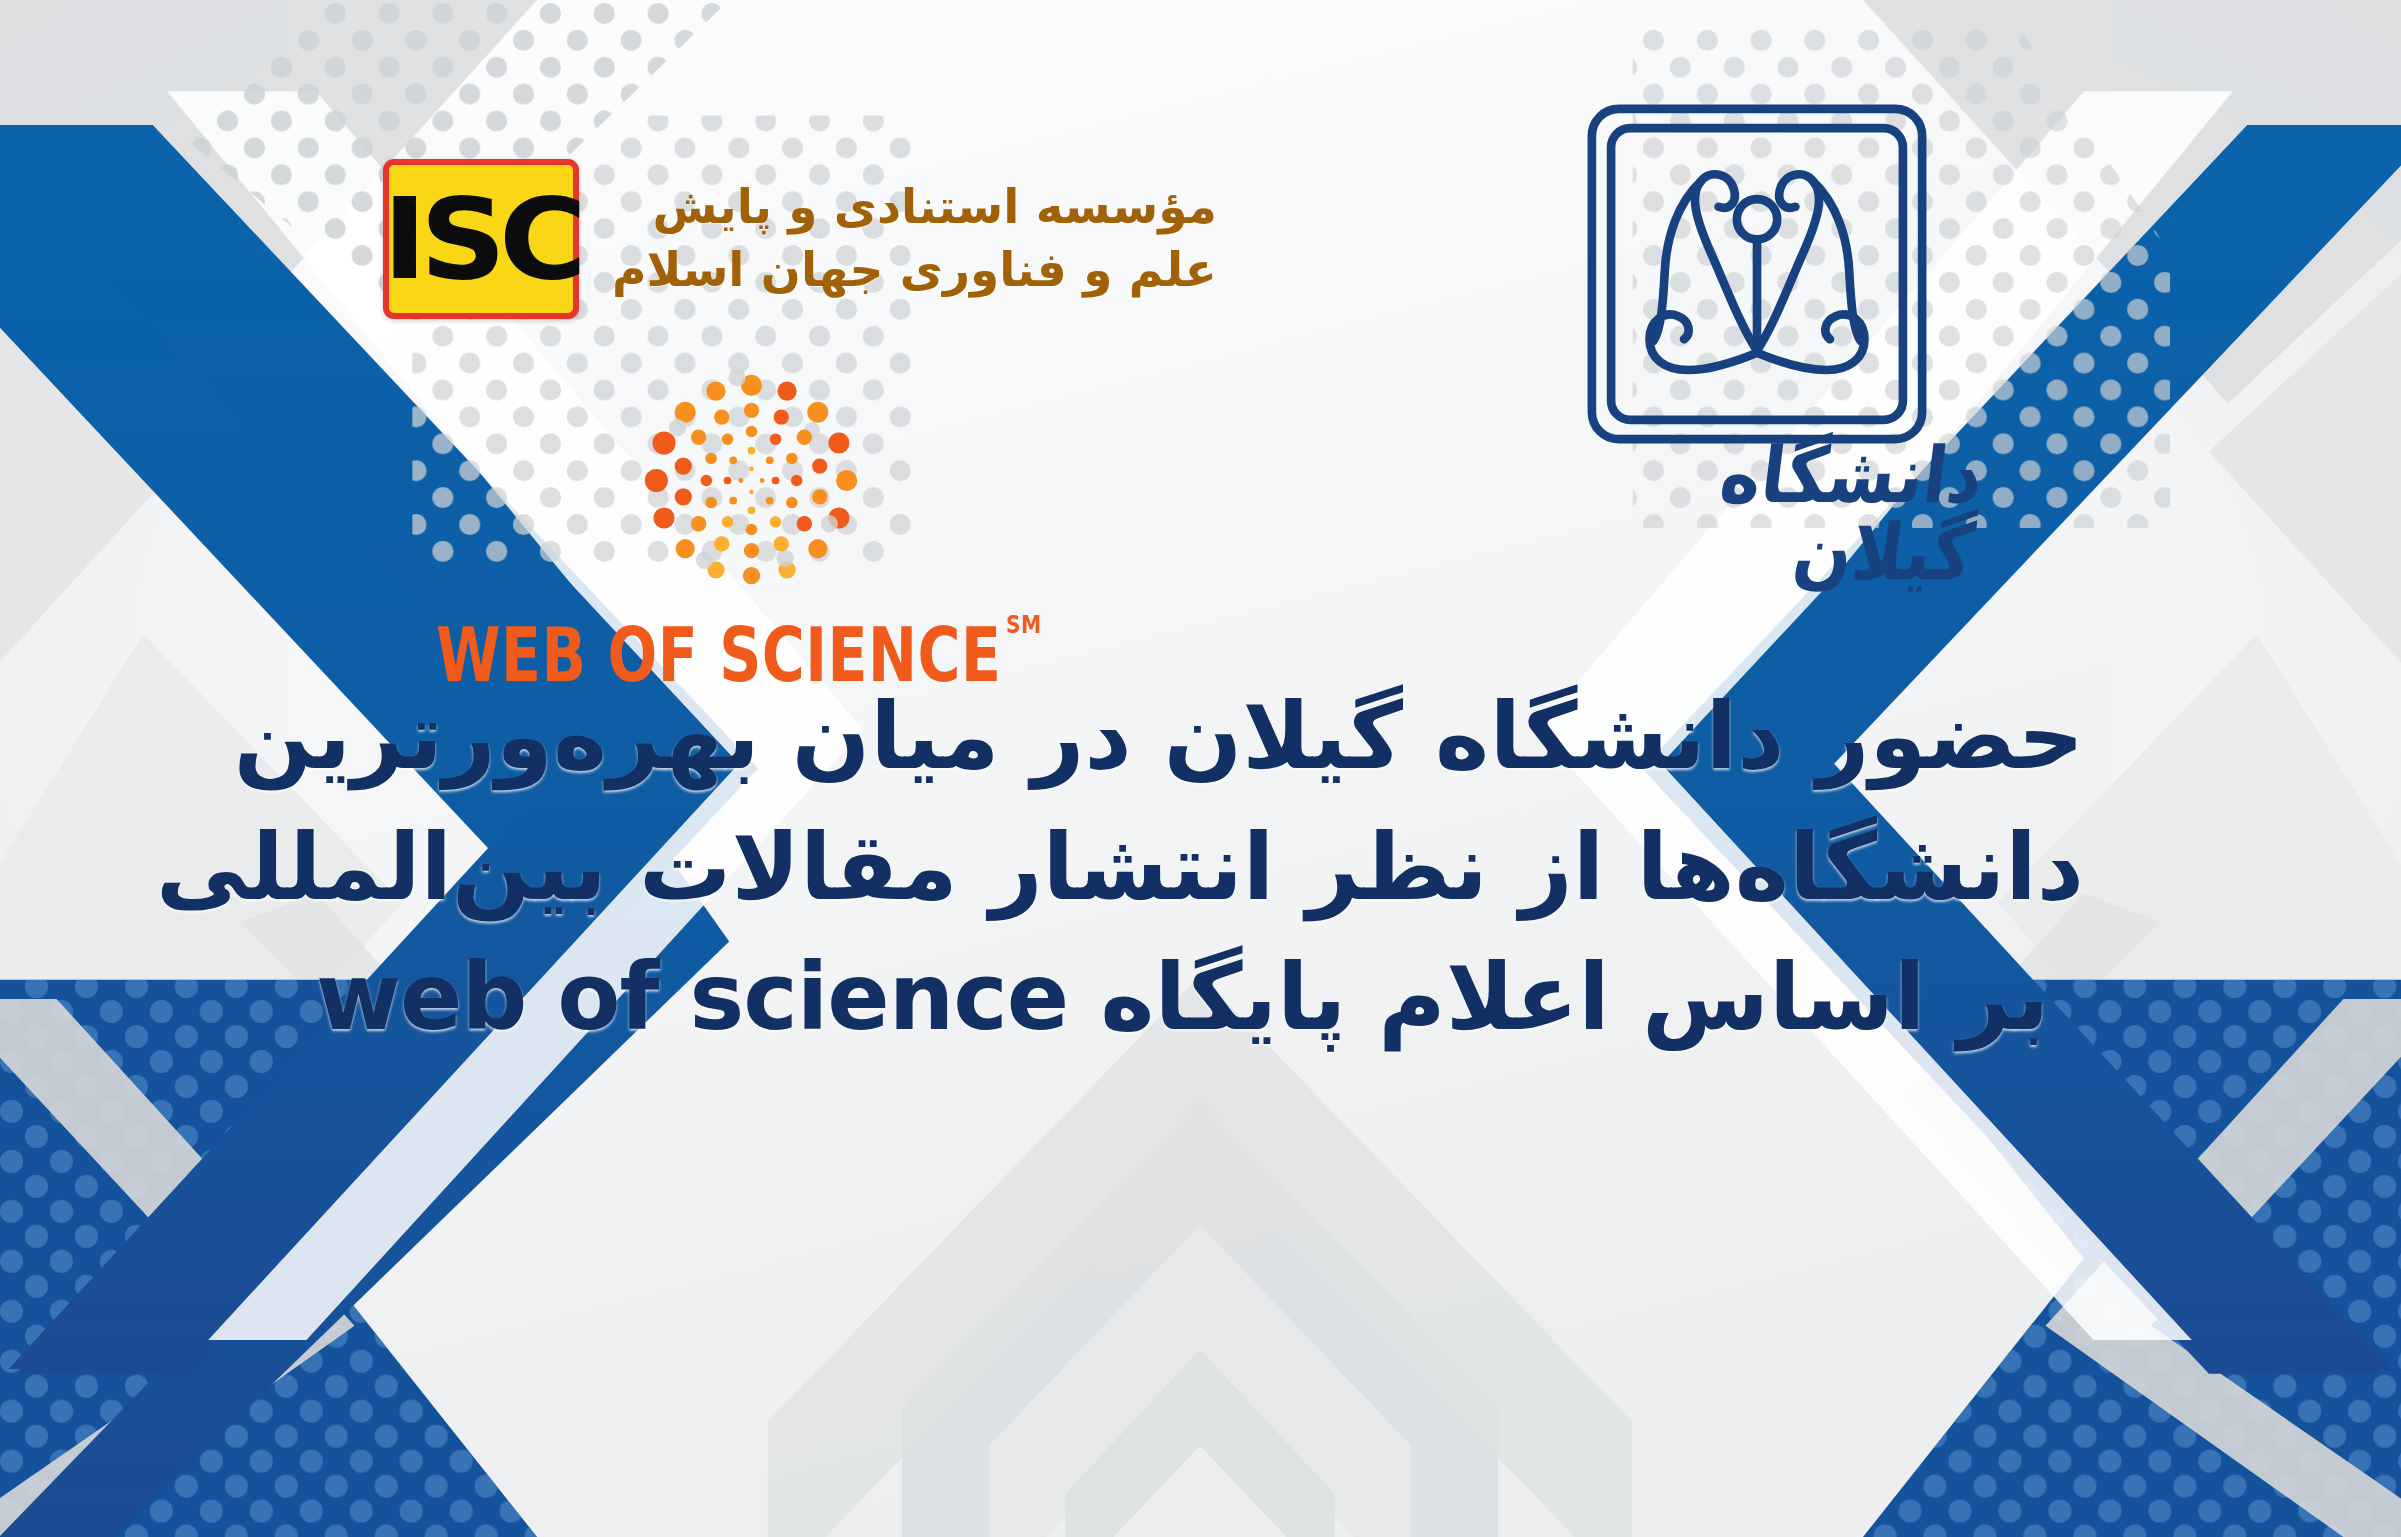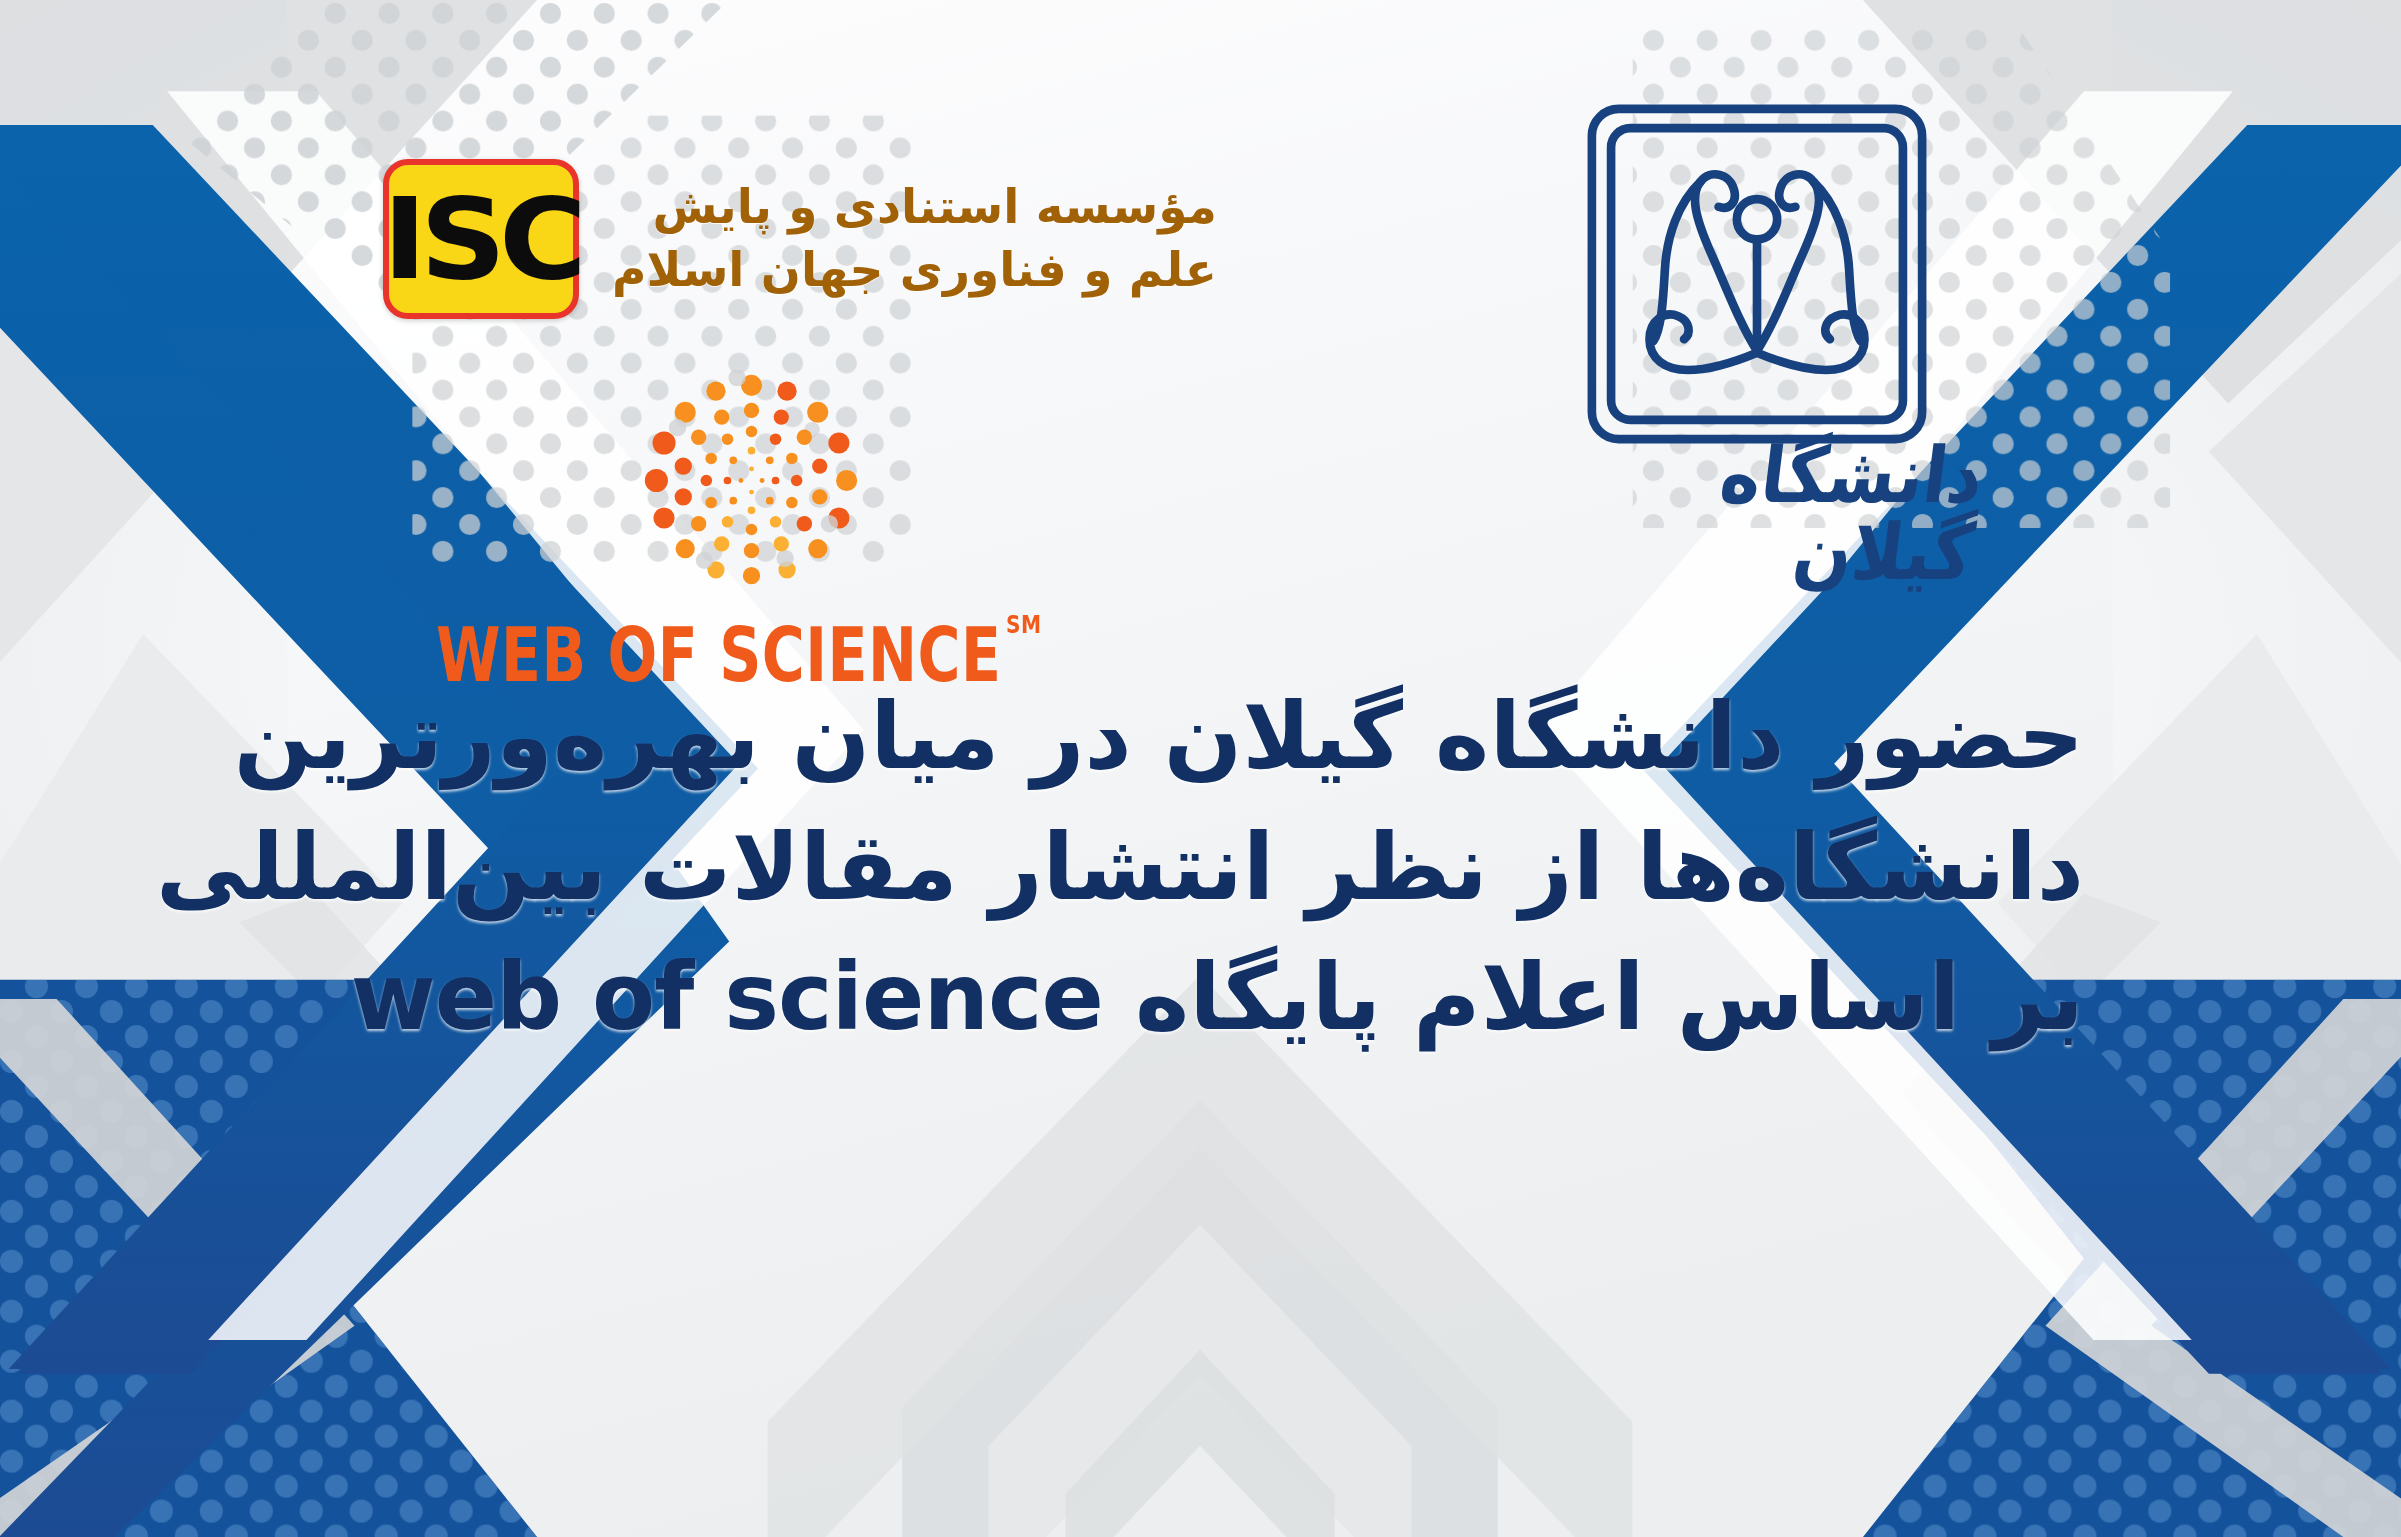--- a/index.html
+++ b/index.html
@@ -35,21 +35,21 @@
     pointer-events:auto;
   }
   .isc-words{
     direction:rtl; text-align:right;
     color:#a16207; font-weight:bold;
     font-size:47px; line-height:1.34;
     letter-spacing:-0.5px;
     text-shadow:0 1px 0 rgba(255,255,255,.8);
   }
   .isc-mark{
-    width:196px; height:160px; border-radius:25px;
+    width:196px; height:160px; border-radius:11px;
     background:#f9d616; border:6.7px solid #e8342a;
     display:flex; align-items:center; justify-content:center;
     box-shadow:0 1.9px 4.8px rgba(0,0,0,.18);
   }
   .isc-mark span{
     font-family:"DejaVu Sans","Liberation Sans",sans-serif;
     font-weight:bold; font-size:113px; color:#0c0c0c;
     letter-spacing:-6.7px; line-height:1; direction:ltr;
     transform:scaleX(1.06);
   }
@@ -84,21 +84,21 @@
     direction:rtl;
     color:#17427f; font-weight:bold;
     font-size:69px; line-height:1;
     letter-spacing:-1.9px;
     transform:skewX(-7deg) scaleY(1.12);
   }
 
   
   .headline{
     position:absolute; left:0; right:0; top:672px;
-    text-align:right; direction:rtl;
+    text-align:left; direction:rtl;
     color:#123063;
     font-family:"DejaVu Sans","Liberation Sans",sans-serif;
     font-weight:bold;
     font-size:92px;
     line-height:1.42;
     letter-spacing:-1.4px;
     text-shadow:0 1.9px 2.9px rgba(255,255,255,.75);
     padding:0 317px;
   }
   .headline .hl-line{ display:block; white-space:nowrap; }

